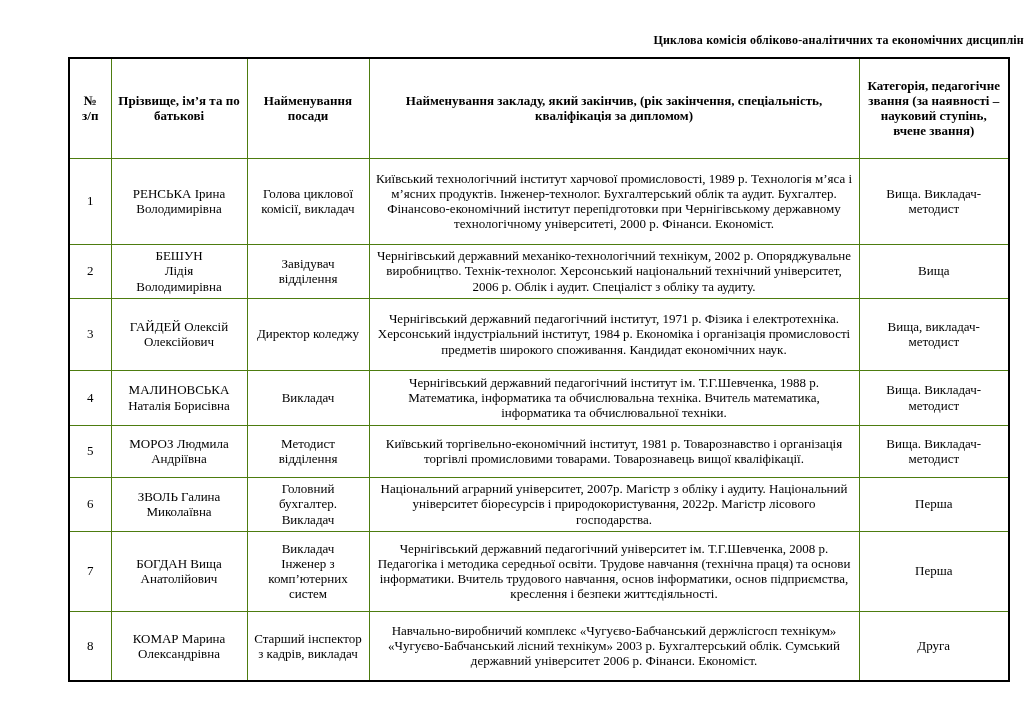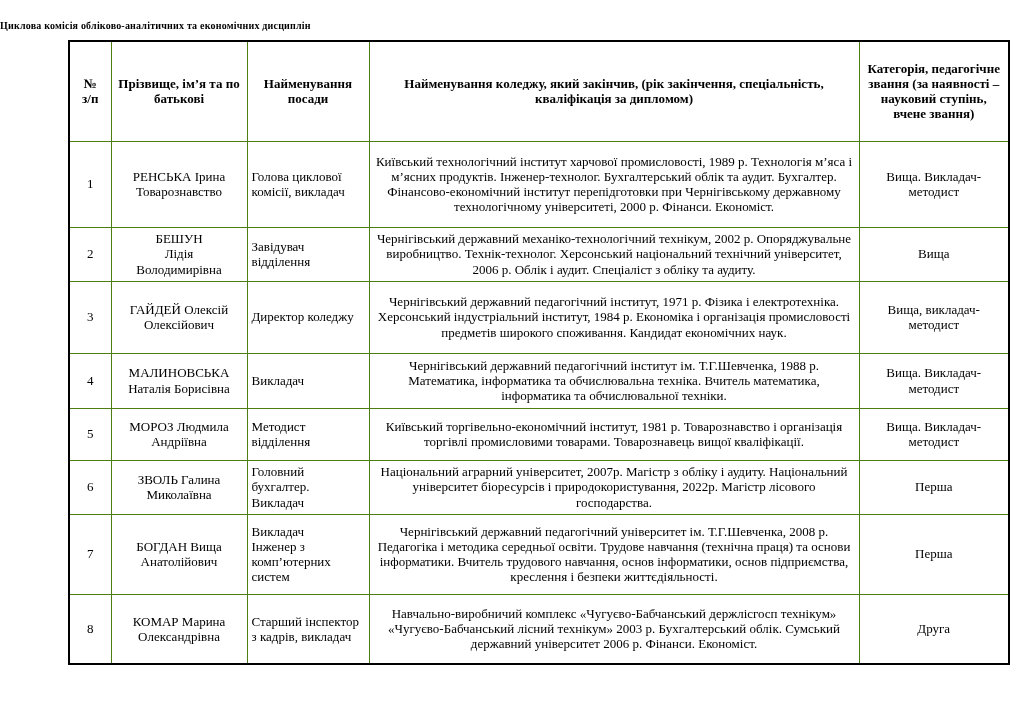--- a/index.html
+++ b/index.html
@@ -2,22 +2,23 @@
 <html><head>
 <meta charset="utf-8">
 <style>
   html,body { margin:0; padding:0; }
   .page {
     width:1024px; height:724px; background:#ffffff; position:relative;
     font-family:"Liberation Serif","DejaVu Serif",serif; color:#000;
     overflow:hidden;
   }
   .doc-title {
-    padding-top:20px; text-align:left; font-weight:bold; font-size:10px;
+    padding-top:20px; text-align:right; font-weight:bold; font-size:12px;
     letter-spacing:0.2px;
+    margin-top:13px;
   }
   table.roster {
     border-collapse:collapse; table-layout:fixed;
     margin:9px 0 0 68px; width:940px;
     border:2px solid #000;
   }
   table.roster td, table.roster th {
     border:1px solid #4d7c0f;
     font-size:13px; line-height:1.16;
     padding:2px 4px;
@@ -28,21 +29,21 @@
   col.c-name { width:136px; }
   col.c-pos { width:122px; }
   col.c-edu { width:490px; }
   col.c-cat { width:150px; }
 
   th { font-weight:bold; text-align:center; }
   th.h-num { white-space:pre-line; line-height:2.4; }
 
   td.cell-num { text-align:center; }
   td.cell-name { text-align:center; white-space:pre-line; }
-  td.cell-pos { white-space:pre-line; }
+  td.cell-pos { text-align:center; white-space:pre-line; }
   td.cell-edu { text-align:center; padding-left:6px; padding-right:5px; }
   td.cell-cat { text-align:center;margin-left:24px; }
 
   tr.r-head { height:100px; }
   tr.r-0 { height:86px; }
   tr.r-1 { height:54px; }
   tr.r-2 { height:72px; }
   tr.r-3 { height:55px; }
   tr.r-4 { height:52px; }
   tr.r-5 { height:54px; }
@@ -62,28 +63,28 @@
         <col class="c-pos">
         <col class="c-edu">
         <col class="c-cat">
     </colgroup>
     <thead>
       <tr class="r-head">
         <th class="h-num">№
 з/п</th>
         <th>Прізвище, ім’я та по батькові</th>
         <th>Найменування посади</th>
-        <th>Найменування коледжу, який закінчив, (рік закінчення, спеціальність, кваліфікація за дипломом)</th>
+        <th>Найменування закладу, який закінчив, (рік закінчення, спеціальність, кваліфікація за дипломом)</th>
         <th>Категорія, педагогічне звання (за наявності – науковий ступінь, вчене звання)</th>
       </tr>
     </thead>
     <tbody>
       <tr class="r-0">
         <td class="cell-num">1</td>
-        <td class="cell-name">РЕНСЬКА Ірина Товарознавство</td>
+        <td class="cell-name">РЕНСЬКА Ірина Володимирівна</td>
         <td class="cell-pos">Голова циклової комісії, викладач</td>
         <td class="cell-edu">Київський технологічний інститут харчової промисловості, 1989 р. Технологія м’яса і м’ясних продуктів. Інженер-технолог. Бухгалтерський облік та аудит. Бухгалтер. Фінансово-економічний інститут перепідготовки при Чернігівському державному технологічному університеті, 2000 р. Фінанси. Економіст.</td>
         <td class="cell-cat">Вища. Викладач-методист</td>
       </tr>
       <tr class="r-1">
         <td class="cell-num">2</td>
         <td class="cell-name">БЕШУН
 Лідія
 Володимирівна</td>
         <td class="cell-pos">Завідувач відділення</td>

